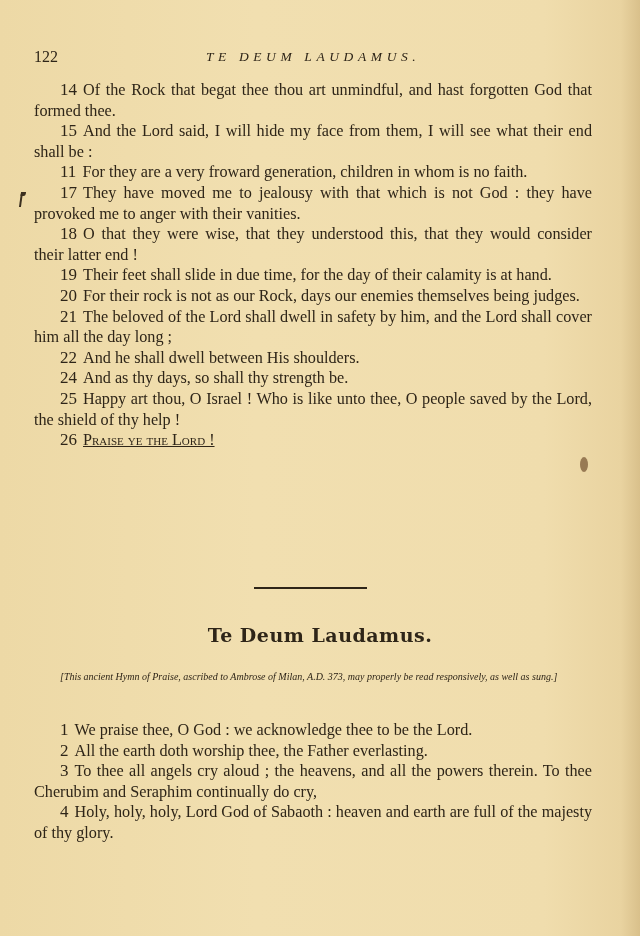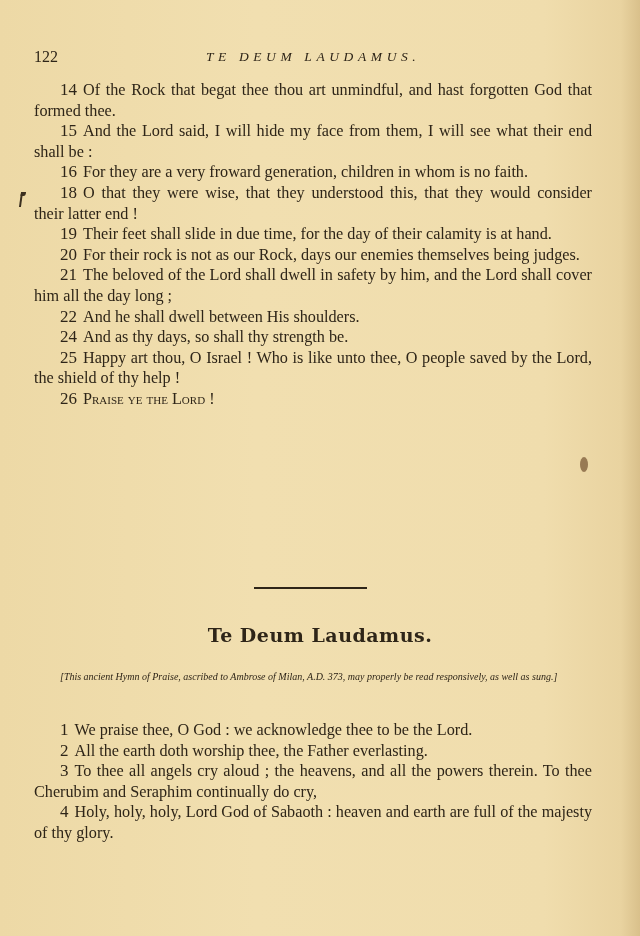--- a/index.html
+++ b/index.html
@@ -12,21 +12,21 @@
     position: relative;
   }
   .page { position: absolute; left: 0; top: 0; width: 640px; height: 936px; }
   .header { position: absolute; top: 48px; left: 34px; width: 558px; height: 22px; font-size: 16px; text-decoration: underline; }
   .page-num { position: absolute; left: 0; top: 0; font-size: 16px; }
   .running-title { position: absolute; left: 172px; top: 1px; font-style: italic; letter-spacing: 4.6px; font-size: 13.5px; }
   .block { position: absolute; left: 34px; width: 558px; }
   .verses { top: 80px; }
   .verse { font-size: 16.2px; line-height: 20.6px; text-align: justify; text-align-last: left; margin: 0; }
   .verse .num { display: inline-block; padding-left: 26px; margin-right: 6px; font-size: 17px; }
-  .smallcaps { font-variant: small-caps; }
+  .smallcaps { font-variant: small-caps; text-decoration: underline; }
   .rule { position: absolute; left: 254px; top: 587px; width: 113px; height: 2px; background: #2e2518; }
   .hymn-title { position: absolute; top: 624px; left: 0; width: 640px; text-align: center; font-family: "DejaVu Serif", serif; font-weight: bold; font-size: 19px; letter-spacing: 0.5px; }
   .note { top: 668px; font-style: italic; font-size: 10px; line-height: 18.5px; text-align: justify; text-indent: 26px; }
   .verses2 { top: 720px; }
   .verse2 .num { padding-left: 26px; }
   .gutter-mark { position: absolute; left: 20px; top: 192px; width: 2px; height: 15px; background: #3c3020; transform: skewX(-8deg); }
   .gutter-mark::before { content: ""; position: absolute; left: 0; top: 0; width: 5px; height: 4px; background: #3c3020; border-radius: 2px 0 2px 0; }
   .stain { position: absolute; left: 580px; top: 457px; width: 8px; height: 15px; border-radius: 50%; background: #8a6a45; opacity: 0.85; }
 </style>
 </head>
@@ -38,21 +38,22 @@
     <span class="page-num">122</span>
     <span class="running-title">TE DEUM LAUDAMUS.</span>
   </div>
 
   <div class="gutter-mark"></div>
   <div class="stain"></div>
 
   <div class="block verses">
     <p class="verse"><span class="num">14</span><span>Of the Rock that begat thee thou art unmindful, and hast forgotten God that formed thee.</span></p>
     <p class="verse"><span class="num">15</span><span>And the Lord said, I will hide my face from them, I will see what their end shall be :</span></p>
-    <p class="verse"><span class="num">16</span><span>For they are a very froward generation, children in whom is no faith.</span></p>
+    <p class="verse"><span class="num">11</span><span>For they are a very froward generation, children in whom is no faith.</span></p>
+    <p class="verse"><span class="num">17</span><span>They have moved me to jealousy with that which is not God : they have provoked me to anger with their vanities.</span></p>
     <p class="verse"><span class="num">18</span><span>O that they were wise, that they understood this, that they would consider their latter end !</span></p>
     <p class="verse"><span class="num">19</span><span>Their feet shall slide in due time, for the day of their calamity is at hand.</span></p>
     <p class="verse"><span class="num">20</span><span>For their rock is not as our Rock, days our enemies themselves being judges.</span></p>
     <p class="verse"><span class="num">21</span><span>The beloved of the Lord shall dwell in safety by him, and the Lord shall cover him all the day long ;</span></p>
     <p class="verse"><span class="num">22</span><span>And he shall dwell between His shoulders.</span></p>
     <p class="verse"><span class="num">24</span><span>And as thy days, so shall thy strength be.</span></p>
     <p class="verse"><span class="num">25</span><span>Happy art thou, O Israel !  Who is like unto thee, O people saved by the Lord, the shield of thy help !</span></p>
     <p class="verse"><span class="num">26</span><span class="smallcaps">Praise ye the Lord !</span></p>
   </div>
 

